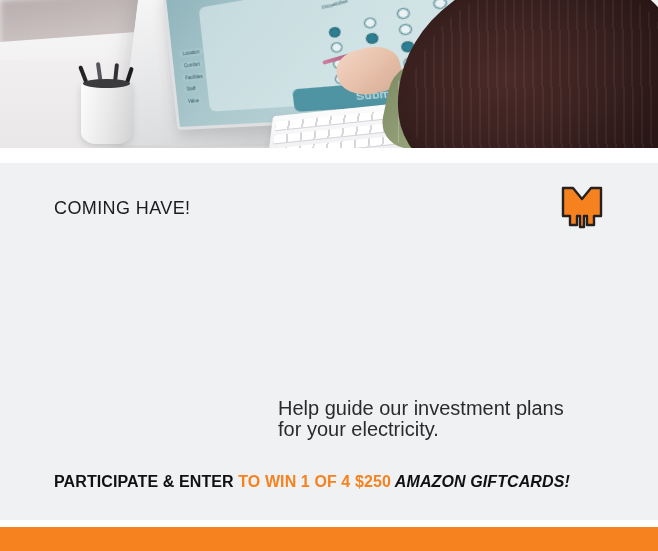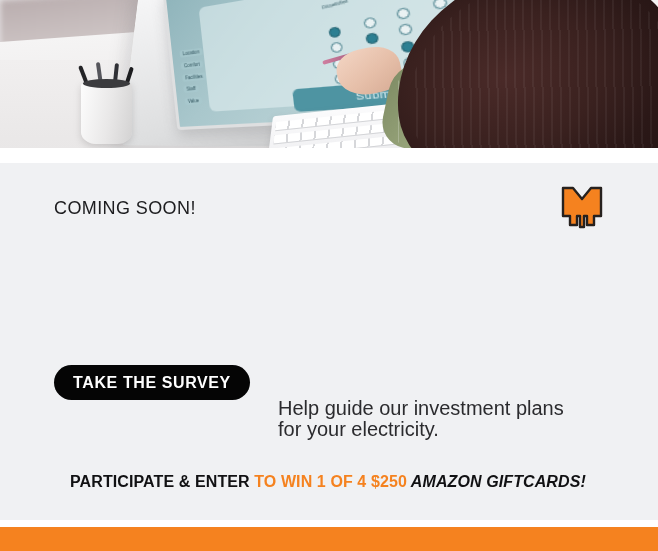--- a/index.html
+++ b/index.html
@@ -365,21 +365,21 @@
   }
 
   .enter-line {
     position: absolute;
     left: 54px; top: 310px;
     font-size: 16px;
     font-weight: bold;
     letter-spacing: .1px;
     white-space: nowrap;
   }
-  .enter-line .blk { color: #111113; margin-left: 16px; }
+  .enter-line .blk { color: #111113; }
   .enter-line .org { color: #f5821f; text-align: center; }
   .enter-line .ital { color: #111113; font-style: italic; }
 
   
   .footer-gap {
     position: absolute;
     left: 0; top: 520px;
     width: 658px; height: 7px;
     background: #ffffff;
   }
@@ -476,23 +476,22 @@
   <div class="white-band"></div>
 
   <div class="body-panel">
 
     <div class="logo-mark">
       <svg width="44" height="48" viewBox="0 0 44 48" xmlns="http://www.w3.org/2000/svg">
         <path d="M3 3 H13 L22 14 L31 3 H41 V31 H34 V40 H27 V31 H24 V42 H20 V31 H17 V40 H10 V31 H3 Z" fill="#F5821F" stroke="#26211E" stroke-width="2.4" stroke-linejoin="round"></path>
       </svg>
     </div>
 
-    <div class="kicker">COMING SOON!</div>
-
-    <button class="cta-button">TAKE THE SURVEY</button>
+    <div class="kicker">COMING HAVE!</div>
+
 
     <div class="say-body">Help guide our investment plans for your electricity.</div>
 
     <div class="enter-line"><span class="blk">PARTICIPATE &amp; ENTER</span><span class="org"> </span><span class="org">TO WIN 1 OF 4 $250</span><span class="ital"> </span><span class="ital">AMAZON GIFTCARDS!</span></div>
   </div>
 
   <div class="footer-gap"></div>
   <div class="footer-bar"></div>
 
 </div>

